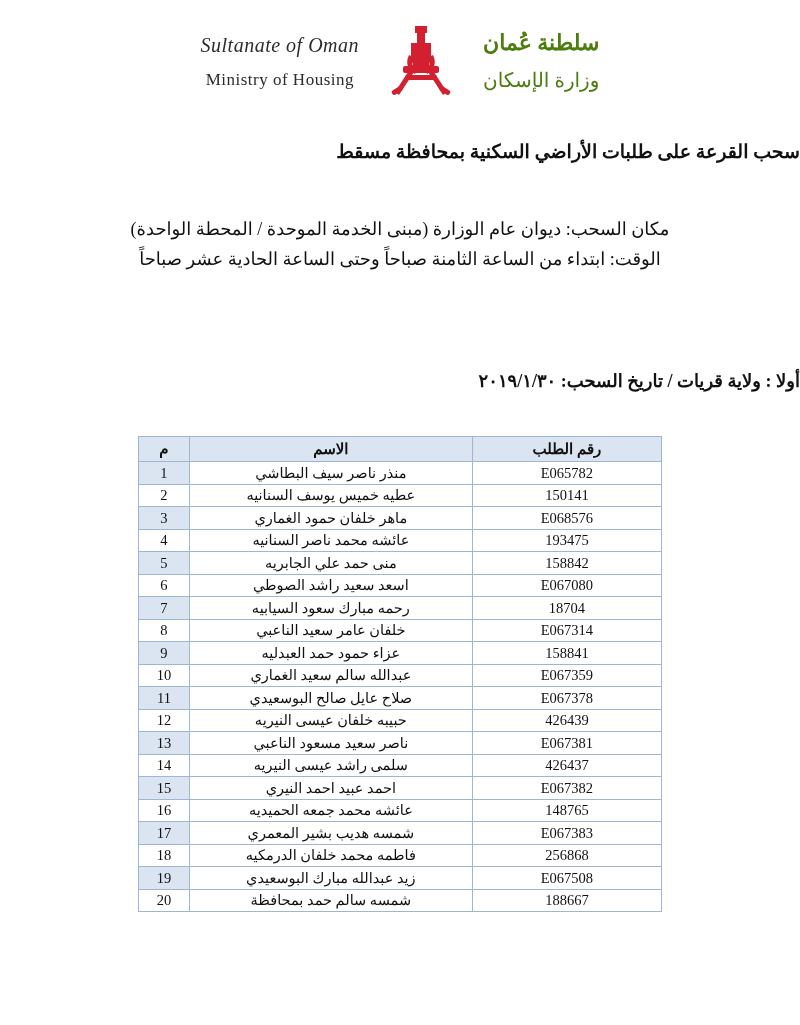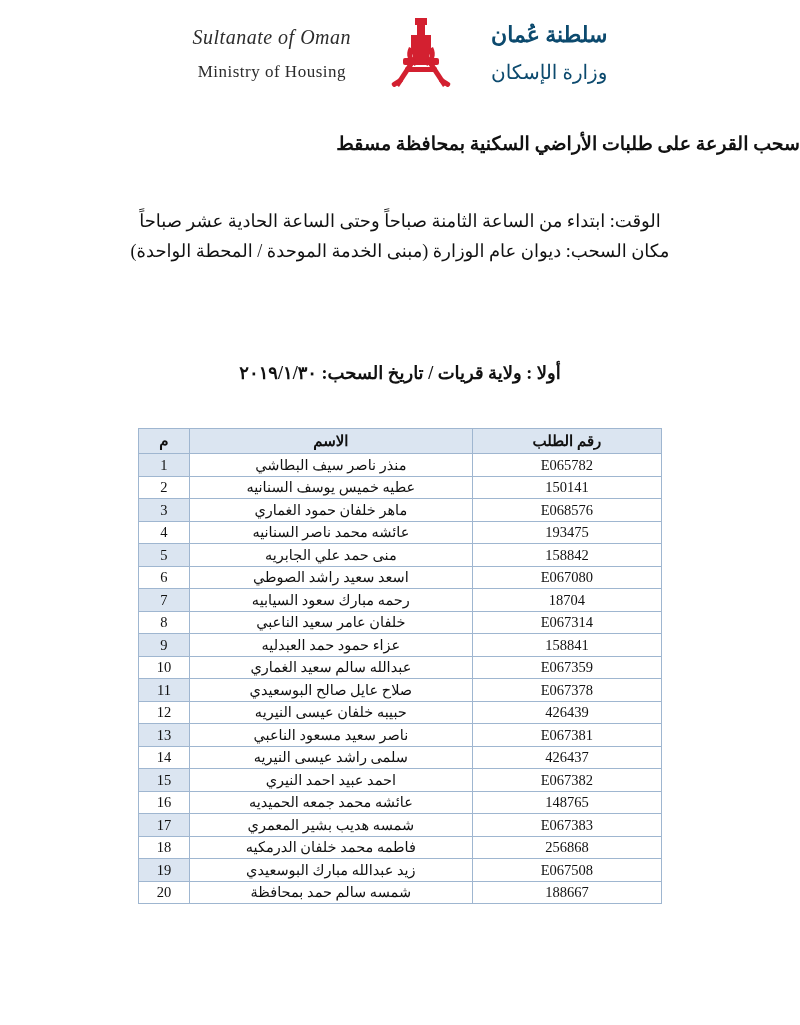--- a/index.html
+++ b/index.html
@@ -14,42 +14,42 @@
     color: #111111;
     position: relative;
     overflow: hidden;
   }
 
   
   .header {
     display: flex;
     align-items: center;
     justify-content: center;
-    gap: 34px;
-    padding-top: 14px;
+    gap: 26px;
+    padding-top: 22px;
   }
   .header-left {
     text-align: center;
     font-family: "Liberation Serif", "DejaVu Serif", serif;
     color: #2c2c2c;
     line-height: 1.9;
   }
   .header-left .line1 {
     font-size: 20px;
     font-style: italic;
     letter-spacing: 0.5px;
   }
   .header-left .line2 {
     font-size: 17px;
     letter-spacing: 0.5px;
   }
   .header-right {
     text-align: center;
     direction: rtl;
-    color: #0c4a6e;
+    color: #4d7c0f;
     line-height: 1.75;
   }
   .header-right .line1 {
     font-size: 22px;
     font-weight: bold;
     letter-spacing: 1px;
   }
   .header-right .line2 {
     font-size: 20px;
     font-weight: normal;
@@ -77,21 +77,21 @@
     direction: rtl;
     text-align: center;
     margin-top: 52px;
     font-size: 18px;
     line-height: 1.65;
   }
   .meta-block .meta-line { white-space: nowrap; }
 
   .section-line {
     direction: rtl;
-    text-align: center;
+    text-align: right;
     margin-top: 96px;
     font-size: 18px;
     font-weight: bold;
     letter-spacing: 0.3px;
   }
 
   
   .table-wrap {
     margin-top: 44px;
     display: flex;
@@ -166,22 +166,22 @@
   <div class="header-right">
     <div class="line1">سلطنة عُمان</div>
     <div class="line2">وزارة الإسكان</div>
   </div>
 
 </div>
 
 <div class="doc-title">سحب القرعة على طلبات الأراضي السكنية بمحافظة مسقط</div>
 
 <div class="meta-block">
+  <div class="meta-line">مكان السحب: ديوان عام الوزارة (مبنى الخدمة الموحدة / المحطة الواحدة)</div>
   <div class="meta-line">الوقت: ابتداء من الساعة الثامنة صباحاً وحتى الساعة الحادية عشر صباحاً</div>
-  <div class="meta-line">مكان السحب: ديوان عام الوزارة (مبنى الخدمة الموحدة / المحطة الواحدة)</div>
 </div>
 
 <div class="section-line">أولا : ولاية قريات / تاريخ السحب: ٢٠١٩/١/٣٠</div>
 
 <div class="table-wrap">
   <table class="lottery">
     <thead>
       <tr>
         <th class="col-req">رقم الطلب</th>
         <th class="col-name">الاسم</th>

